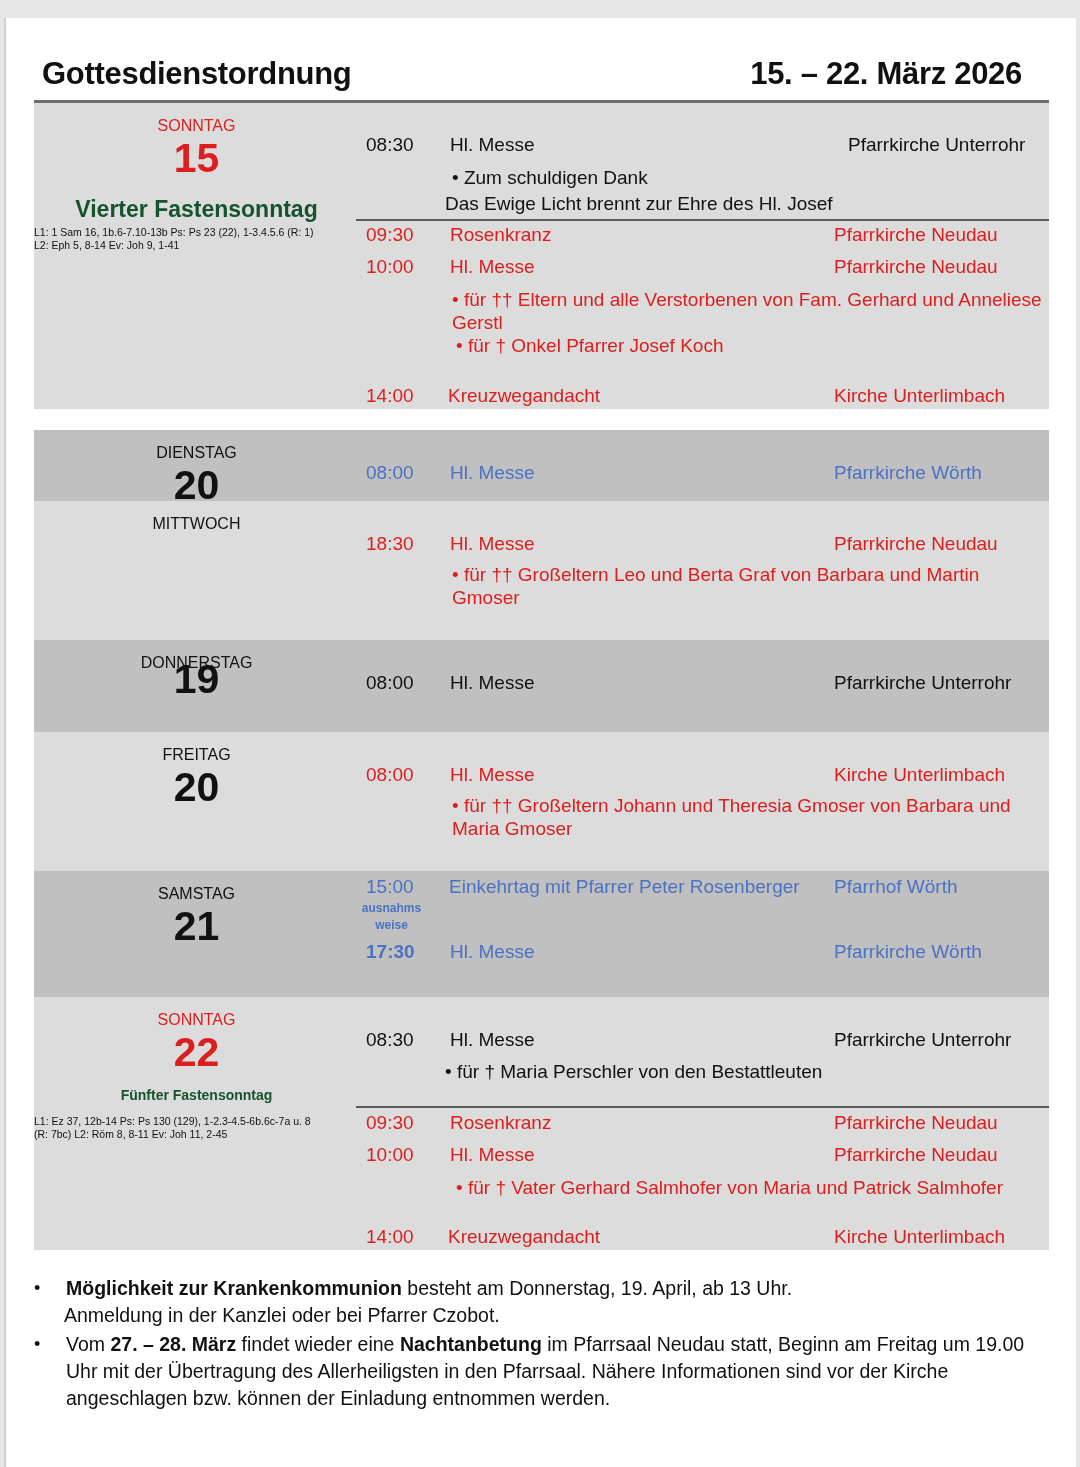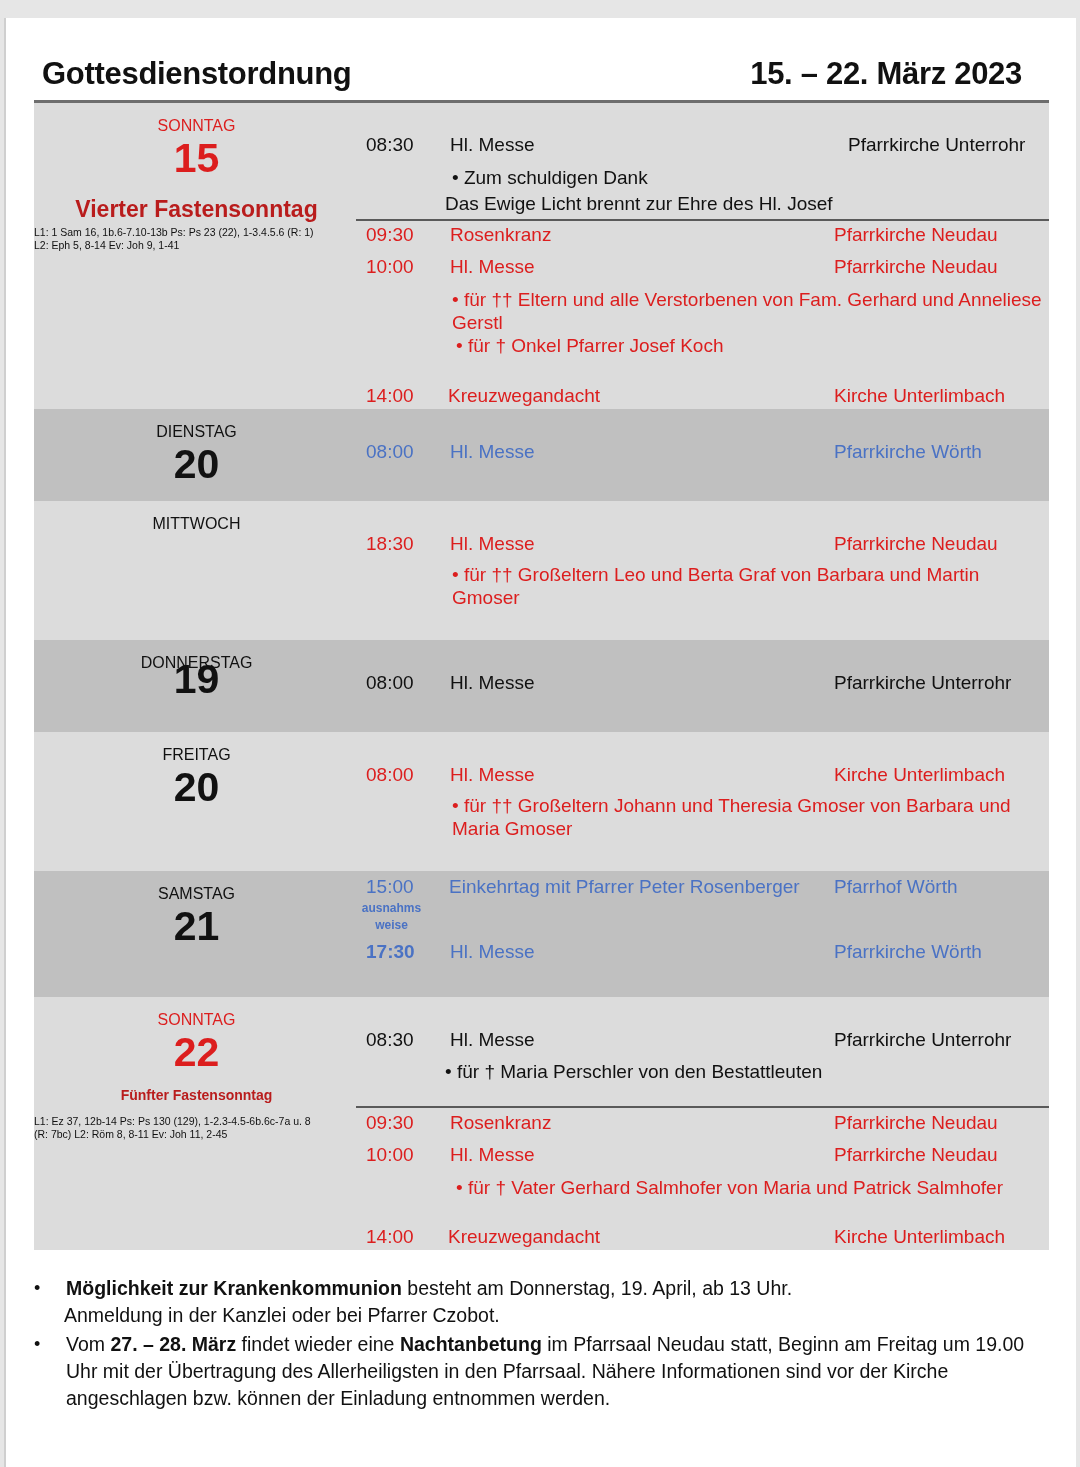--- a/index.html
+++ b/index.html
@@ -10,21 +10,21 @@
   .header { position: absolute; left: 42px; top: 52px; width: 980px; height: 46px; }
   .title { position: absolute; left: 0; top: 4px; font-size: 31px; font-weight: bold; letter-spacing: -0.3px; }
   .daterange { position: absolute; right: 0; top: 4px; font-size: 31px; font-weight: bold; letter-spacing: -0.3px; }
   .hrule { position: absolute; left: 34px; top: 100px; width: 1015px; height: 3px; background: #6e6e6e; }
 
   .day { position: absolute; left: 34px; width: 1015px; }
   .light { background: #dcdcdc; }
   .dark { background: #c0c0c0; }
   .wd { position: absolute; left: 0; width: 325px; text-align: center; font-size: 16px; }
   .num { position: absolute; left: 0; width: 325px; text-align: center; font-size: 41px; font-weight: bold; }
-  .feast { position: absolute; left: 0; width: 325px; text-align: center; font-size: 23px; font-weight: bold; color: #b91c1c; }
+  .feast { position: absolute; left: 0; width: 325px; text-align: center; font-size: 23px; font-weight: bold; color: #14532d; }
   .readings { position: absolute; left: 0; width: 325px; text-align: left; font-size: 10.5px; line-height: 13px; color: #111; }
   .red { color: #dc1e1e; }
   .blue { color: #4a72c4; }
   .blk { color: #111; }
 
   .t { position: absolute; font-size: 19px; white-space: nowrap; }
   .time { left: 332px; }
   .evt { left: 416px; }
   .loc { white-space: nowrap; }
   .note { position: absolute; left: 418px; width: 590px; font-size: 19px; line-height: 23px; }
@@ -37,21 +37,21 @@
   .fn b { font-weight: bold; }
 </style>
 </head>
 <body>
 
 <div class="topbar"></div>
 <div class="page"></div>
 
 <div class="header">
   <div class="title">Gottesdienstordnung</div>
-  <div class="daterange">15. – 22. März 2023</div>
+  <div class="daterange">15. – 22. März 2026</div>
 </div>
 <div class="hrule"></div>
 
 <div class="day light" style="top:103px;height:306px;">
   <div class="wd red" style="top:14px;">SONNTAG</div>
   <div class="num red" style="top:32px;">15</div>
   <div class="feast" style="top:93px;">Vierter Fastensonntag</div>
   <div class="readings" style="top:123px;">
     <div>L1: 1 Sam 16, 1b.6-7.10-13b Ps: Ps 23 (22), 1-3.4.5.6 (R: 1)</div>
     <div>L2: Eph 5, 8-14 Ev: Joh 9, 1-41</div>
@@ -72,21 +72,21 @@
   <div class="t evt red" style="top:153px;">Hl. Messe</div>
   <div class="t loc red" style="top:153px;left:800px;">Pfarrkirche Neudau</div>
   <div class="note red" style="top:185px;">• für †† Eltern und alle Verstorbenen von Fam. Gerhard und Anneliese Gerstl</div>
   <div class="note red" style="top:231px;left:422px;">• für † Onkel Pfarrer Josef Koch</div>
 
   <div class="t time red" style="top:282px;">14:00</div>
   <div class="t evt red" style="top:282px;left:414px;">Kreuzwegandacht</div>
   <div class="t loc red" style="top:282px;left:800px;">Kirche Unterlimbach</div>
 </div>
 
-<div class="day dark" style="top:409px;height:108px;">
+<div class="day dark" style="top:430px;height:108px;">
   <div class="wd blk" style="top:14px;">DIENSTAG</div>
   <div class="num blk" style="top:32px;">20</div>
   <div class="t time blue" style="top:32px;">08:00</div>
   <div class="t evt blue" style="top:32px;">Hl. Messe</div>
   <div class="t loc blue" style="top:32px;left:800px;">Pfarrkirche Wörth</div>
 </div>
 
 <div class="day light" style="top:501px;height:139px;">
   <div class="wd blk" style="top:14px;">MITTWOCH</div>
   <div class="t time red" style="top:32px;">18:30</div>

